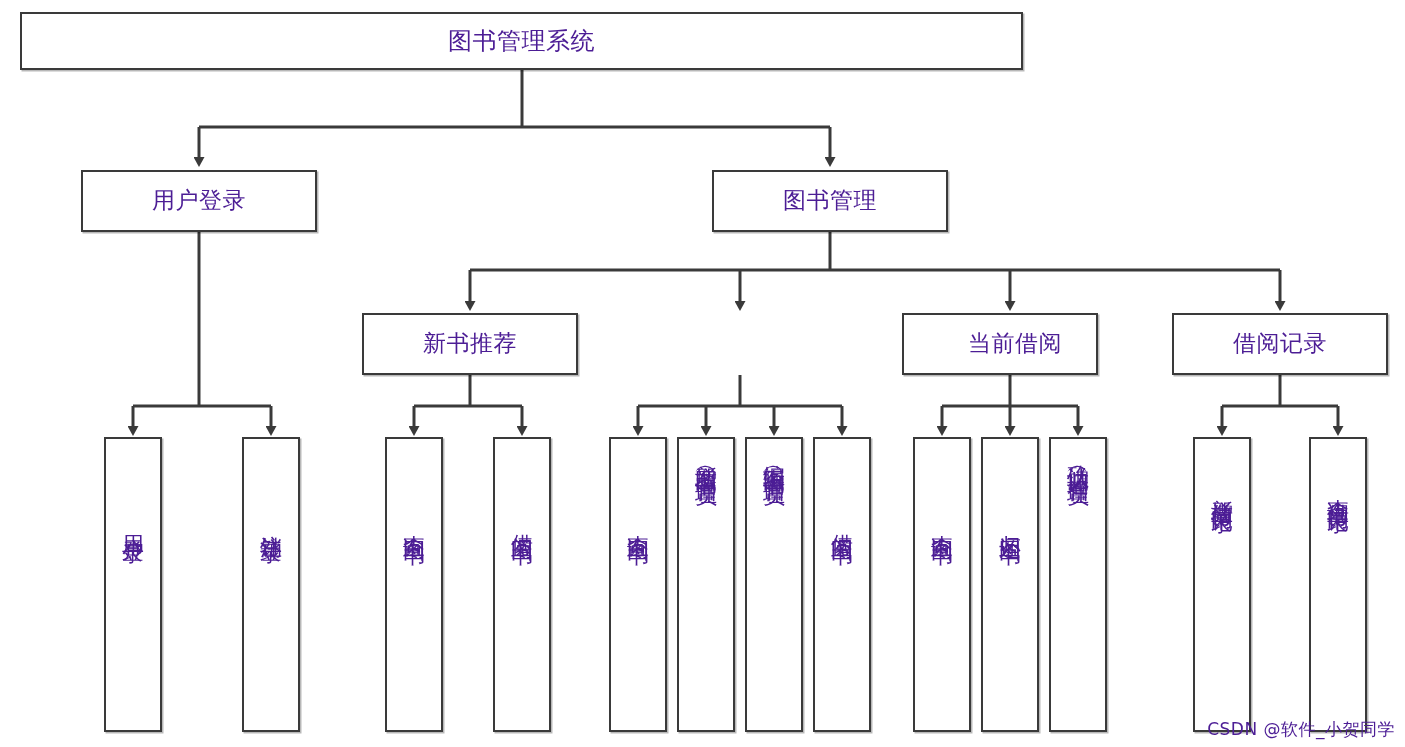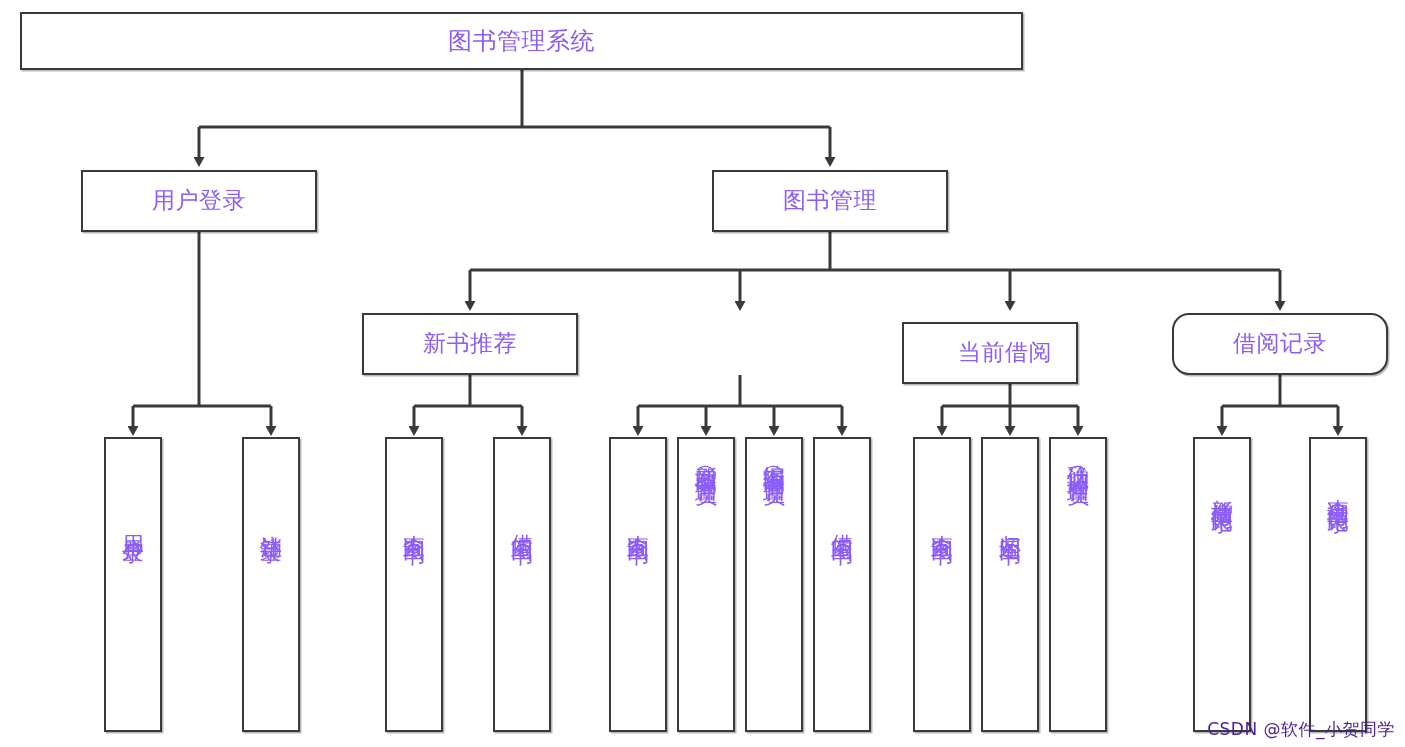--- a/index.html
+++ b/index.html
@@ -29,21 +29,21 @@
     position: absolute;
     box-sizing: border-box;
     border: 2.5px solid #3a3a3a;
     background: #ffffff;
     display: flex;
     align-items: center;
     justify-content: center;
     box-shadow: 1.5px 1.5px 0 rgba(0,0,0,0.28);
   }
   .node .label {
-    color: #8b5cf6;
+    color: #4c1d95;
     line-height: 1.12;
     text-align: center;
     white-space: pre-line;
   }
   .node.horiz .label {
     font-size: 23px;
     letter-spacing: 0.5px;
   }
   .node.vert {
     align-items: flex-start;
@@ -132,24 +132,24 @@
   <div class="node horiz" style="left:81px; top:170px; width:236px; height:62px;">
     <span class="label">用户登录</span>
   </div>
   <div class="node horiz" style="left:712px; top:170px; width:236px; height:62px;">
     <span class="label">图书管理</span>
   </div>
 
   <div class="node horiz" style="left:362px; top:313px; width:216px; height:62px;">
     <span class="label">新书推荐</span>
   </div>
-  <div class="node horiz" style="left:902px; top:322px; width:176px; height:62px;padding-left:30px;">
+  <div class="node horiz" style="left:902px; top:313px; width:196px; height:62px;padding-left:30px;">
     <span class="label">当前借阅</span>
   </div>
-  <div class="node horiz" style="left:1172px; top:313px; width:216px; height:62px;border-radius:17px;">
+  <div class="node horiz" style="left:1172px; top:313px; width:216px; height:62px;">
     <span class="label">借阅记录</span>
   </div>
 
   <div class="node vert" style="left:104px; top:437px; width:58px; height:295px; padding-top:78px;">
     <span class="label">用户登录</span>
   </div>
   <div class="node vert" style="left:242px; top:437px; width:58px; height:295px; padding-top:78px;">
     <span class="label">注销登录</span>
   </div>
 

